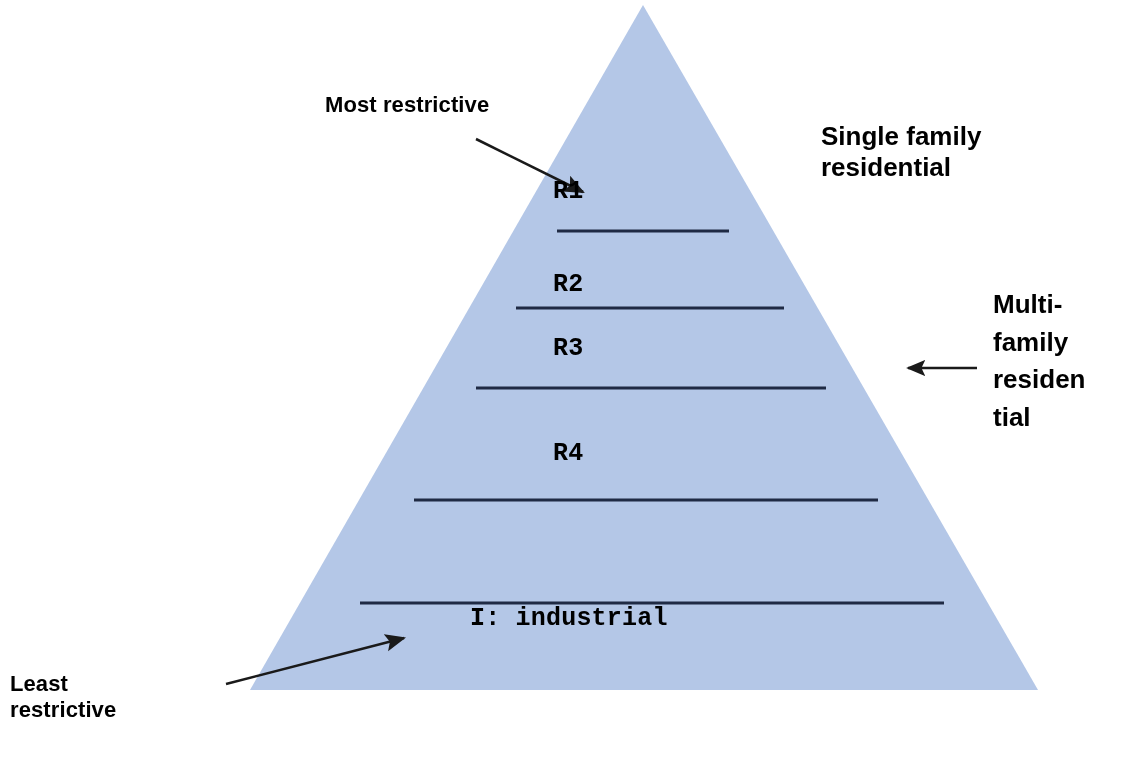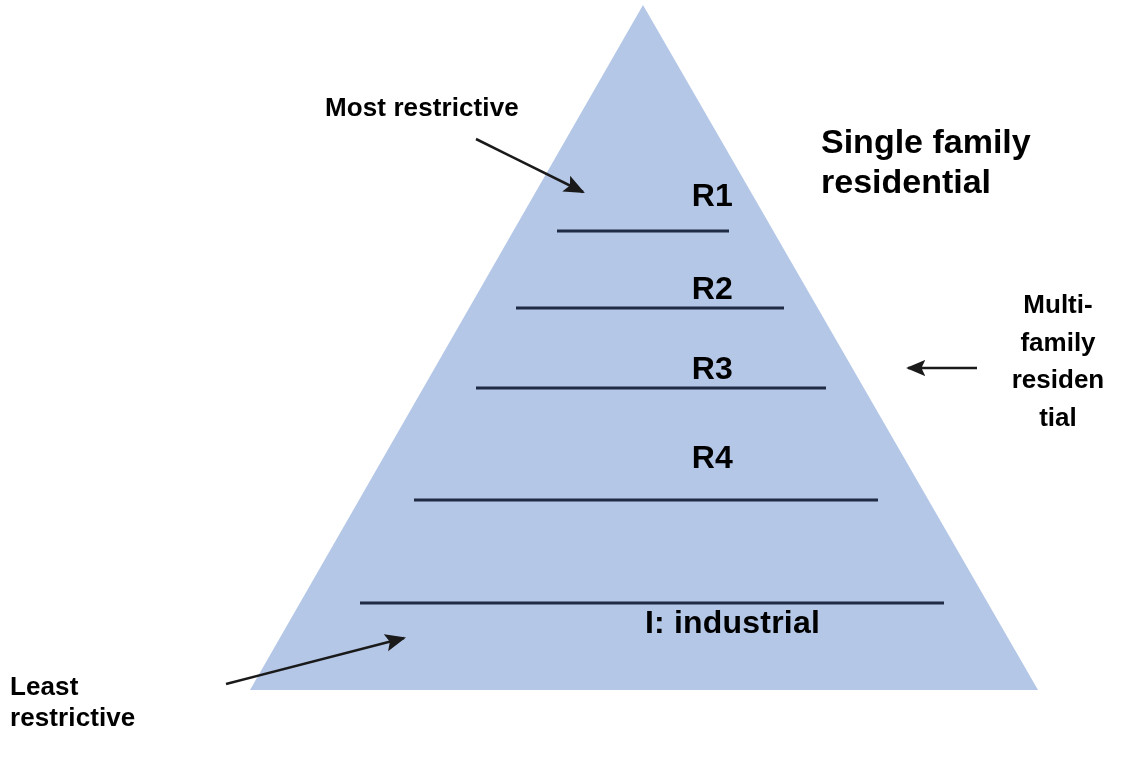--- a/index.html
+++ b/index.html
@@ -28,47 +28,48 @@
     display: block;
   }
   .label {
     position: absolute;
     color: #000000;
     font-weight: bold;
     line-height: 1.18;
     white-space: pre-wrap;
   }
   .tier-label {
-    font-size: 32px;
-    text-align: right;
+    font-size: 25px;
+    text-align: left;
     letter-spacing: 0.2px;
+    font-family: Liberation Mono, monospace;
   }
   .callout {
-    font-size: 26px;
+    font-size: 22px;
     letter-spacing: 0.1px;
   }
   .callout-right {
-    font-size: 34px;
+    font-size: 26px;
   }
   .callout-multi {
     font-size: 26px;
     line-height: 1.45;
   }
   
   #tier-r1 { left: 553px; top: 177px; width: 180px; }
   #tier-r2 { left: 553px; top: 270px; width: 180px; }
-  #tier-r3 { left: 553px; top: 334px; width: 180px; margin-top: 16px; }
+  #tier-r3 { left: 553px; top: 334px; width: 180px; }
   #tier-r4 { left: 553px; top: 439px; width: 180px; }
   #tier-c  { left: 470px; top: 535px; width: 350px; }
   #tier-i  { left: 470px; top: 604px; width: 350px; }
 
   #callout-most { left: 325px; top: 92px; }
   #callout-least { left: 10px; top: 671px; }
   #callout-single { left: 821px; top: 121px; width: 230px; }
-  #callout-multi { left: 993px; top: 286px; width: 130px; text-align: center; }
+  #callout-multi { left: 993px; top: 286px; width: 130px; }
 </style>
 </head>
 <body>
 
 <div id="stage">
 
   <svg id="diagram-svg" viewBox="0 0 1130 773" aria-hidden="true">
     <defs>
       <marker id="arrowhead" markerWidth="9" markerHeight="9" refX="7.2" refY="3.4" orient="auto" markerUnits="strokeWidth">
         <path d="M0,0 L8,3.4 L0,6.8 L1.6,3.4 Z" fill="#1a1a1a"></path>

